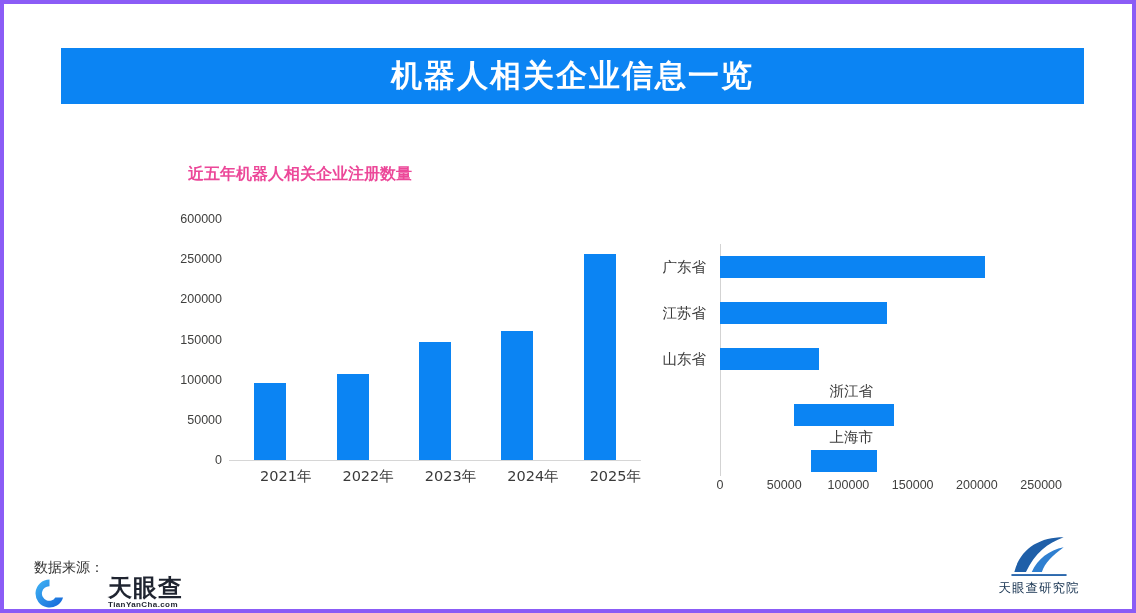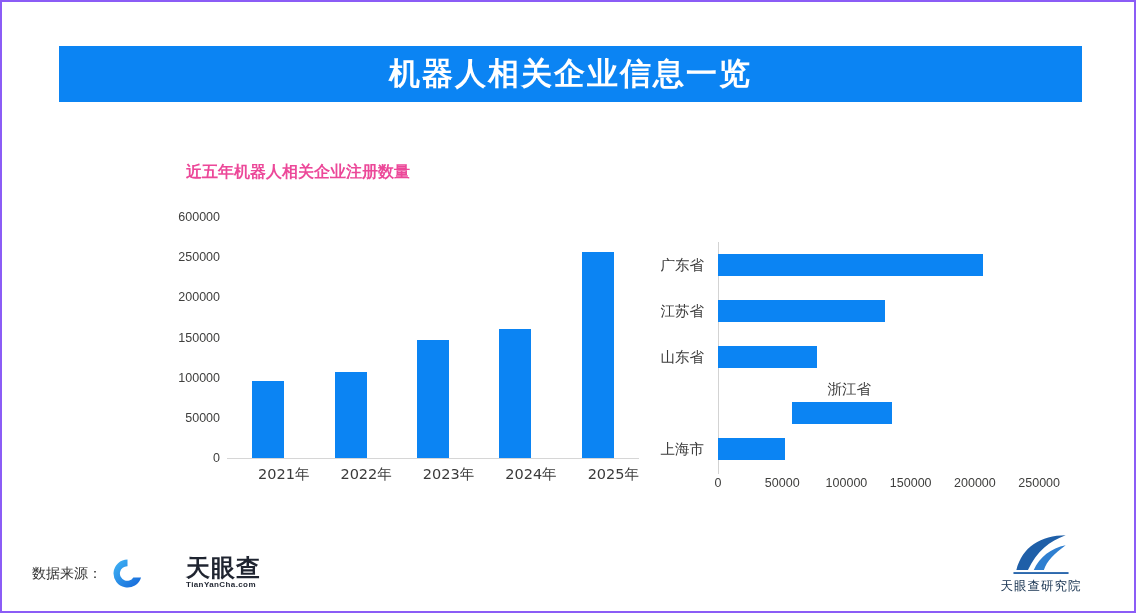--- a/index.html
+++ b/index.html
@@ -14,21 +14,21 @@
     overflow: hidden;
     position: relative;
   }
   #slide {
     position: absolute;
     left: 0; top: 0;
     width: 1136px;
     height: 613px;
     background: #ffffff;
     box-sizing: border-box;
-    border: 2px solid #8b5cf6;
+    border: 4px solid #8b5cf6;
   }
 
   
   .title-banner {
     position: absolute;
     left: 57px;
     top: 44px;
     width: 1023px;
     height: 56px;
     background: #0b84f3;
@@ -189,21 +189,21 @@
     color: #40403f;
     white-space: nowrap;
   }
 
   
   .footer-source {
     position: absolute;
     left: 30px;
     top: 555px;
     display: flex;
-    align-items: center;
+    flex-direction: column;
   }
   .footer-source-label {
     font-size: 14px;
     color: #333333;
     margin-right: 10px;
     font-family: "DejaVu Sans", "Liberation Sans", sans-serif;
   }
   .tyc-logo {
     display: flex;
     align-items: center;
@@ -325,21 +325,21 @@
           <div class="bar-track">
             <div class="bar-fill" style="width: 98.9154px; background: rgb(11, 132, 243);"></div>
           </div>
         </div>
         <div class="bar-row" style="top: 138px; flex-direction: column;">
           <div class="bar-cat">浙江省</div>
           <div class="bar-track">
             <div class="bar-fill" style="width: 100.2px; background: rgb(11, 132, 243);"></div>
           </div>
         </div>
-        <div class="bar-row" style="top: 184px;">
+        <div class="bar-row" style="top: 184px; flex-direction: column;">
           <div class="bar-cat">上海市</div>
           <div class="bar-track">
             <div class="bar-fill" style="width: 66.8px; background: rgb(11, 132, 243);"></div>
           </div>
         </div>
       </div>
     <div class="bar-xlabels" id="bar-xlabels">
         <div class="bar-xlabel" style="left: 0px;">0</div>
         <div class="bar-xlabel" style="left: 64.2308px;">50000</div>
         <div class="bar-xlabel" style="left: 128.462px;">100000</div>

